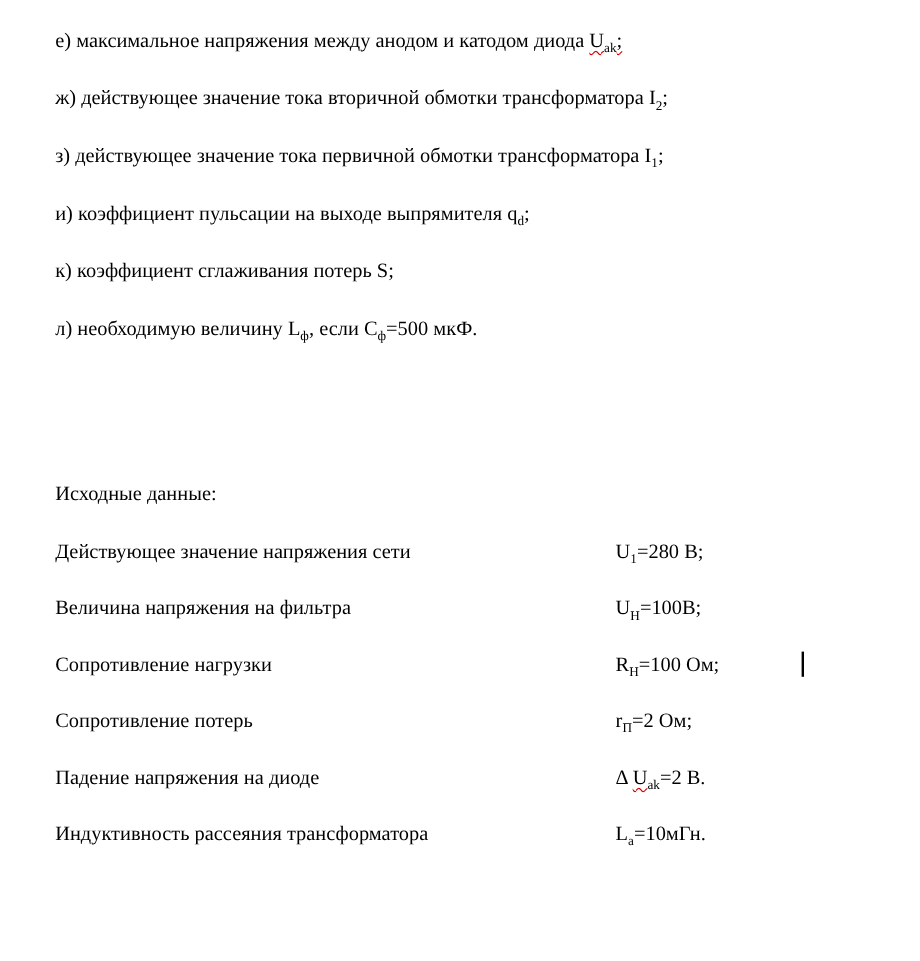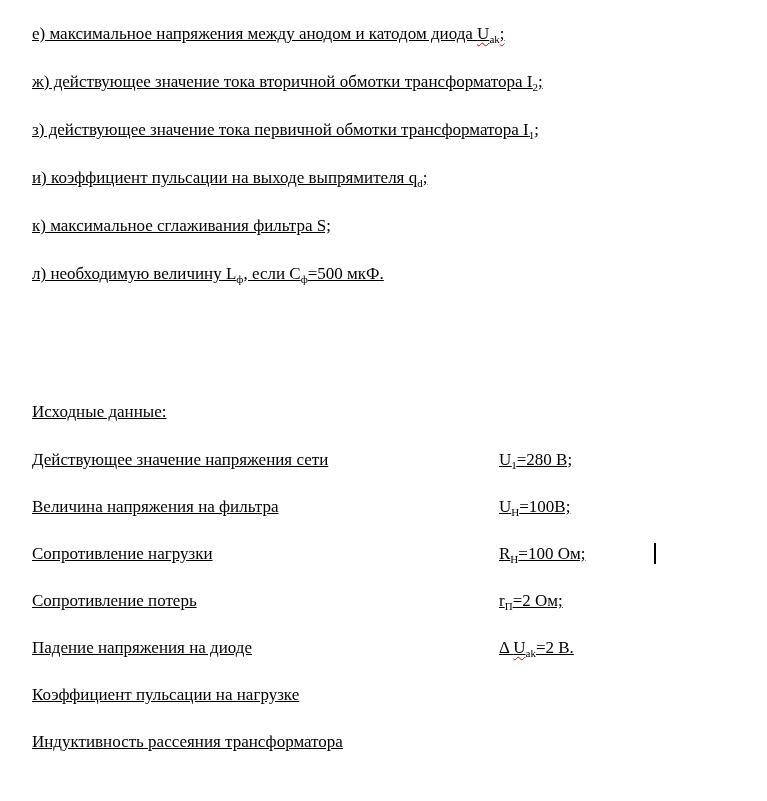--- a/index.html
+++ b/index.html
@@ -5,21 +5,21 @@
   * { margin: 0; padding: 0; box-sizing: border-box; }
   html, body { background: #ffffff; }
   body {
     width: 767px;
     height: 801px;
     font-family: "Liberation Serif", serif;
     font-size: 17px;
     color: #000000;
     overflow: hidden;
   }
-  .page { padding-left: 32px; padding-right: 30px; text-decoration: underline; }
+  .page { padding-left: 46px; padding-right: 30px; }
   .tasks { padding-top: 10px; }
   .tasks .line { line-height: 48px; white-space: nowrap; }
   .heading { margin-top: 90px; line-height: 48px; }
   .rows .row {
     display: flex;
     align-items: flex-start;
     line-height: 47px;
     position: relative;
     white-space: nowrap;
   }
@@ -48,21 +48,21 @@
 
   <div class="tasks">
     <p class="line"><span>е) максимальное напряжения между анодом и катодом диода  </span><span class="spell"><span>U</span><sub>ak</sub><span>;</span></span></p>
 
     <p class="line"><span>ж) действующее значение тока вторичной обмотки трансформатора I</span><sub>2</sub><span>;</span></p>
 
     <p class="line"><span>з) действующее значение тока первичной обмотки трансформатора I</span><sub>1</sub><span>;</span></p>
 
     <p class="line"><span>и) коэффициент пульсации на выходе выпрямителя q</span><sub>d</sub><span>;</span></p>
 
-    <p class="line"><span>к) максимальное сглаживания фильтра S;</span></p>
+    <p class="line"><span>к) коэффициент сглаживания потерь S;</span></p>
 
     <p class="line"><span>л) необходимую величину L</span><sub>ф</sub><span>, если С</span><sub>ф</sub><span>=500 мкФ.</span></p>
   </div>
 
   <p class="heading">Исходные данные:</p>
 
   <div class="rows">
 
     <div class="row">
       <span class="label">Действующее значение напряжения сети</span>
@@ -84,22 +84,22 @@
       <span class="label">Сопротивление потерь</span>
       <span class="value"><span>r</span><sub>П</sub><span>=2 Ом;</span></span>
     </div>
 
     <div class="row">
       <span class="label">Падение напряжения на диоде</span>
       <span class="value"><span>Δ </span><span class="spell"><span>U</span><sub>ak</sub></span><span>=2 В.</span></span>
     </div>
 
     <div class="row">
-      <span class="label">Коэффициент пульсации на нагрузке</span>
     </div>
 
     <div class="row">
       <span class="label">Индуктивность рассеяния трансформатора</span>
+      <span class="value"><span>L</span><sub>а</sub><span>=10мГн.</span></span>
     </div>
 
   </div>
 
 </div>
 
 </body></html>

